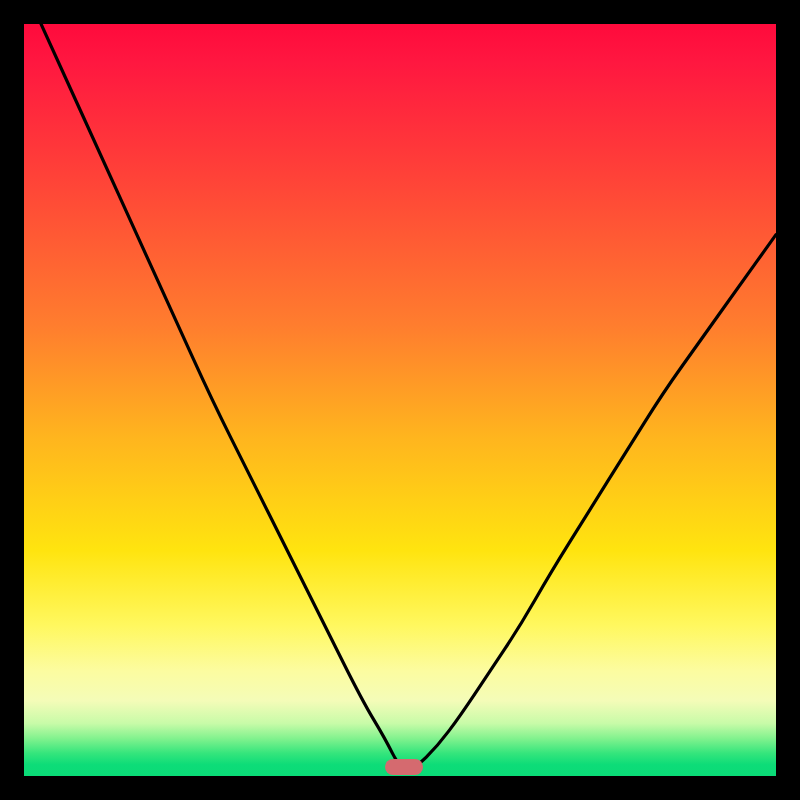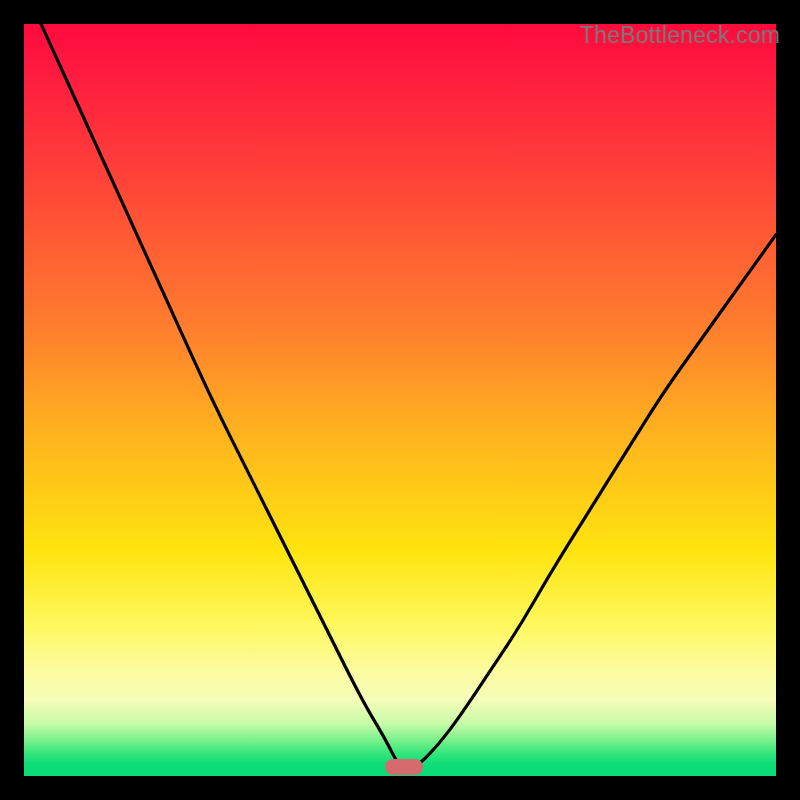--- a/index.html
+++ b/index.html
@@ -76,14 +76,13 @@
 <body>
 
 <div class="frame">
   <div class="plot-area">
     <div class="gradient"></div>
     <svg class="curve" viewBox="0 0 752 752" preserveAspectRatio="none">
       <path id="curve-path" fill="none" stroke="#000" stroke-width="3.2" stroke-linecap="round" stroke-linejoin="round" d="M 0.0 -37.6 Q 0.0 -37.6 18.8 3.8 Q 37.6 45.1 56.4 86.5 Q 75.2 127.8 94.0 169.2 Q 112.8 210.6 131.6 251.9 Q 150.4 293.3 169.2 334.6 Q 188.0 376.0 206.8 413.6 Q 225.6 451.2 244.4 488.8 Q 263.2 526.4 282.0 564.0 Q 300.8 601.6 319.6 639.2 Q 338.4 676.8 349.7 695.6 Q 361.0 714.4 368.5 729.4 Q 376.0 744.5 383.5 744.5 Q 391.0 744.5 402.3 733.2 Q 413.6 721.9 424.9 706.9 Q 436.2 691.8 451.2 669.3 Q 466.2 646.7 481.3 624.2 Q 496.3 601.6 511.4 575.3 Q 526.4 549.0 545.2 518.9 Q 564.0 488.8 582.8 458.7 Q 601.6 428.6 620.4 398.6 Q 639.2 368.5 658.0 342.2 Q 676.8 315.8 695.6 289.5 Q 714.4 263.2 733.2 236.9 T 752.0 210.6"></path>
     </svg>
     <div class="marker" id="min-marker" style="left: 379.76px; top: 742.976px; background: rgb(213, 106, 111);"></div>
   </div>
-  <div class="watermark">TheBottleneck.com</div>
 </div>
 
 </body></html>

